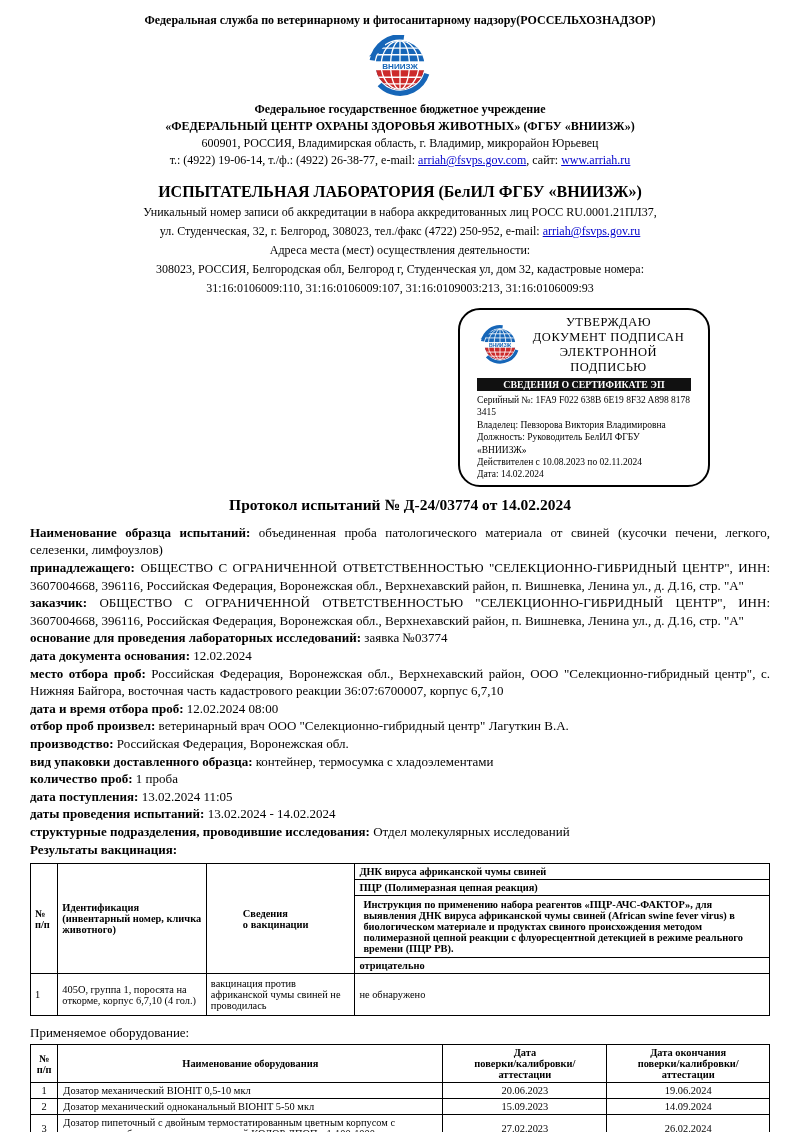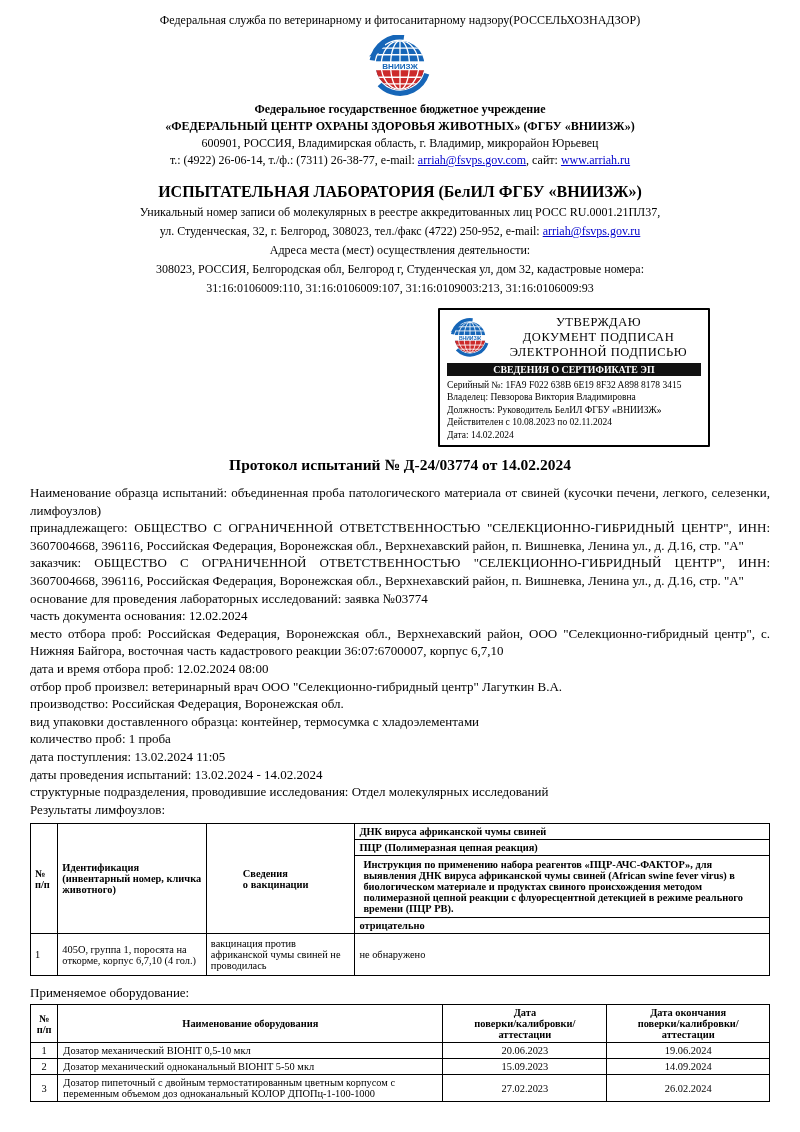--- a/index.html
+++ b/index.html
@@ -5,44 +5,44 @@
   :root{
     --link:#0000cc; --logo-blue:#1666b8; --logo-red:#cc2a2a; --bar:#111111; --ink:#000;
   }
   *{margin:0;padding:0;box-sizing:border-box;}
   body{background:#fff;width:800px;margin:0 auto;color:var(--ink);
        font-family:"Liberation Serif","DejaVu Serif",serif;}
   .page{width:800px;min-height:1132px;padding:13px 30px 8px;background:#fff;}
 
   
   .center{text-align:center;}
-  .agency{font-weight:normal;font-size:12px;margin-bottom:7px;}
+  .agency{font-weight:bold;font-size:12px;margin-bottom:7px;}
   .logo-wrap{margin:0 auto 4px;width:78px;height:62px;}
   .hline{font-size:12px;line-height:17px;}
   .hline.b{font-weight:bold;}
   .lab-block{margin-top:13px;}
   .lab-title{font-weight:bold;font-size:16px;line-height:19px;margin-bottom:2px;}
   .lline{font-size:12px;line-height:19px;}
   a.lnk{color:var(--link);text-decoration:underline;cursor:pointer;}
 
   
   .stamp-row{text-align:right;margin:10px 60px 0 0;}
-  .stamp{display:inline-block;width:272px;border:2.5px solid #000;border-radius:1px;
-         padding:5px 7px 4px;text-align:left;}
+  .stamp{display:inline-block;width:252px;border:2.5px solid #000;border-radius:22px;
+         padding:5px 17px 4px;text-align:left;}
   .stamp-top{display:flex;align-items:center;gap:3px;}
   .stamp-logo{width:46px;height:40px;flex:0 0 auto;}
   .stamp-titles{flex:1;text-align:center;font-size:12.5px;line-height:15px;letter-spacing:.5px;}
   .stamp-bar{background:var(--bar);color:#fff;text-align:center;font-weight:bold;
              font-size:9.8px;line-height:13px;margin:3px 0 3px;}
   .stamp-detail{font-size:9.5px;line-height:12.4px;}
 
   
   .doc-title{font-weight:bold;font-size:15.5px;margin:9px 0 10px;text-align:center;}
   .field{font-size:13px;line-height:17.6px;text-align:justify;}
-  .field b{font-weight:normal;}
+  .field b{font-weight:bold;}
 
   
   table{border-collapse:collapse;width:100%;}
   .rtab{margin-top:5px;font-size:10.4px;}
   .rtab td{border:1px solid #000;padding:2px 4px;text-align:left;vertical-align:middle;}
   .rtab .hd{font-weight:bold;}
   .rtab .c-num{width:3.7%;}
   .rtab .c-id{width:20.1%;}
   .rtab .c-vacc{width:20.1%;padding-left:36px;}
   .preline{white-space:pre-line;}
@@ -88,25 +88,25 @@
         <line x1="12" y1="52" x2="66" y2="52" stroke="#fff" stroke-width="1.4"></line>
       </g>
       <rect x="8" y="28" width="62" height="9.5" fill="#fff"></rect>
       <text x="39" y="36" text-anchor="middle" font-family="Liberation Sans, sans-serif" font-size="8.6" font-weight="bold" fill="var(--logo-blue)">ВНИИЗЖ</text>
     </svg>
   </div>
 
   <div class="center hline b">Федеральное государственное бюджетное учреждение</div>
   <div class="center hline b">«ФЕДЕРАЛЬНЫЙ ЦЕНТР ОХРАНЫ ЗДОРОВЬЯ ЖИВОТНЫХ» (ФГБУ «ВНИИЗЖ»)</div>
   <div class="center hline">600901, РОССИЯ, Владимирская область, г. Владимир, микрорайон Юрьевец</div>
-  <div class="center hline"><span>т.: (4922) 26-06-14, т./ф.: (7311) 26-38-77, e-mail: </span><a class="lnk">arriah@fsvps.gov.com</a><span>, сайт: </span><a class="lnk">www.arriah.ru</a></div>
+  <div class="center hline"><span>т.: (4922) 19-06-14, т./ф.: (4922) 26-38-77, e-mail: </span><a class="lnk">arriah@fsvps.gov.com</a><span>, сайт: </span><a class="lnk">www.arriah.ru</a></div>
 
   <div class="lab-block center">
     <div class="lab-title">ИСПЫТАТЕЛЬНАЯ ЛАБОРАТОРИЯ (БелИЛ ФГБУ «ВНИИЗЖ»)</div>
-    <div class="lline">Уникальный номер записи об молекулярных в реестре аккредитованных лиц РОСС RU.0001.21ПЛ37,</div>
+    <div class="lline">Уникальный номер записи об аккредитации в набора аккредитованных лиц РОСС RU.0001.21ПЛ37,</div>
     <div class="lline"><span>ул. Студенческая, 32, г. Белгород, 308023, тел./факс (4722) 250-952, e-mail: </span><a class="lnk">arriah@fsvps.gov.ru</a></div>
     <div class="lline">Адреса места (мест) осуществления деятельности:</div>
     <div class="lline">308023, РОССИЯ, Белгородская обл, Белгород г, Студенческая ул, дом 32, кадастровые номера:</div>
     <div class="lline">31:16:0106009:110, 31:16:0106009:107, 31:16:0109003:213, 31:16:0106009:93</div>
   </div>
 
   <div class="stamp-row">
     <div class="stamp">
       <div class="stamp-top">
         <svg class="stamp-logo" viewBox="0 0 78 66">
@@ -146,31 +146,31 @@
       <div class="stamp-detail">Дата: 14.02.2024</div>
     </div>
   </div>
 
   <div class="doc-title">Протокол испытаний № Д-24/03774 от 14.02.2024</div>
 
   <p class="field"><b>Наименование образца испытаний:</b> <span>объединенная проба патологического материала от свиней (кусочки печени, легкого, селезенки, лимфоузлов)</span></p>
   <p class="field"><b>принадлежащего:</b> <span>ОБЩЕСТВО С ОГРАНИЧЕННОЙ ОТВЕТСТВЕННОСТЬЮ "СЕЛЕКЦИОННО-ГИБРИДНЫЙ ЦЕНТР", ИНН: 3607004668, 396116, Российская Федерация, Воронежская обл., Верхнехавский район, п. Вишневка, Ленина ул., д. Д.16, стр. "А"</span></p>
   <p class="field"><b>заказчик:</b> <span>ОБЩЕСТВО С ОГРАНИЧЕННОЙ ОТВЕТСТВЕННОСТЬЮ "СЕЛЕКЦИОННО-ГИБРИДНЫЙ ЦЕНТР", ИНН: 3607004668, 396116, Российская Федерация, Воронежская обл., Верхнехавский район, п. Вишневка, Ленина ул., д. Д.16, стр. "А"</span></p>
   <p class="field"><b>основание для проведения лабораторных исследований:</b> <span>заявка №03774</span></p>
-  <p class="field"><b>часть документа основания:</b> <span>12.02.2024</span></p>
+  <p class="field"><b>дата документа основания:</b> <span>12.02.2024</span></p>
   <p class="field"><b>место отбора проб:</b> <span>Российская Федерация, Воронежская обл., Верхнехавский район, ООО "Селекционно-гибридный центр", с. Нижняя Байгора, восточная часть кадастрового реакции 36:07:6700007, корпус 6,7,10</span></p>
   <p class="field"><b>дата и время отбора проб:</b> <span>12.02.2024 08:00</span></p>
   <p class="field"><b>отбор проб произвел:</b> <span>ветеринарный врач ООО "Селекционно-гибридный центр" Лагуткин В.А.</span></p>
   <p class="field"><b>производство:</b> <span>Российская Федерация, Воронежская обл.</span></p>
   <p class="field"><b>вид упаковки доставленного образца:</b> <span>контейнер, термосумка с хладоэлементами</span></p>
   <p class="field"><b>количество проб:</b> <span>1 проба</span></p>
   <p class="field"><b>дата поступления:</b> <span>13.02.2024 11:05</span></p>
   <p class="field"><b>даты проведения испытаний:</b> <span>13.02.2024 - 14.02.2024</span></p>
   <p class="field"><b>структурные подразделения, проводившие исследования:</b> <span>Отдел молекулярных исследований</span></p>
-  <p class="field"><b>Результаты лимфоузлов:</b></p>
+  <p class="field"><b>Результаты вакцинация:</b></p>
 
   <table class="rtab">
     <tbody>
         <tr>
       <td class="hd c-num preline" rowspan="4">№
 п/п</td>
       <td class="hd c-id" rowspan="4">Идентификация (инвентарный номер, кличка животного)</td>
       <td class="hd c-vacc preline" rowspan="4">Сведения
 о вакцинации</td>
       <td class="hd">ДНК вируса африканской чумы свиней</td>

